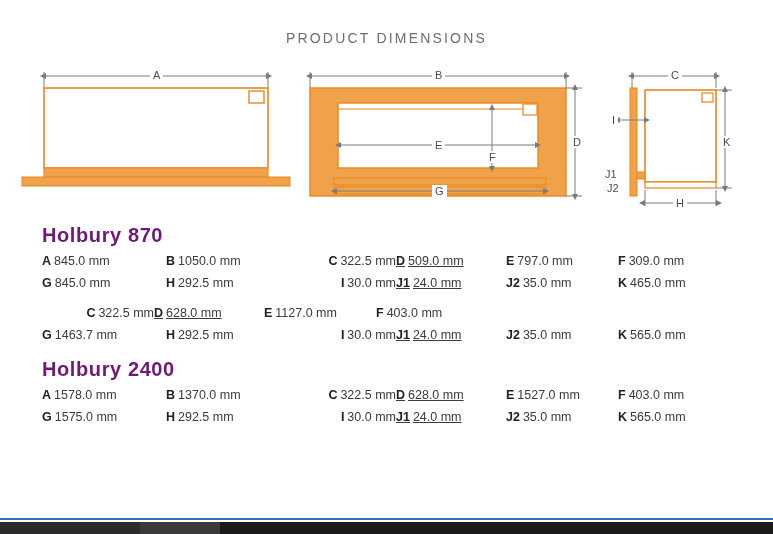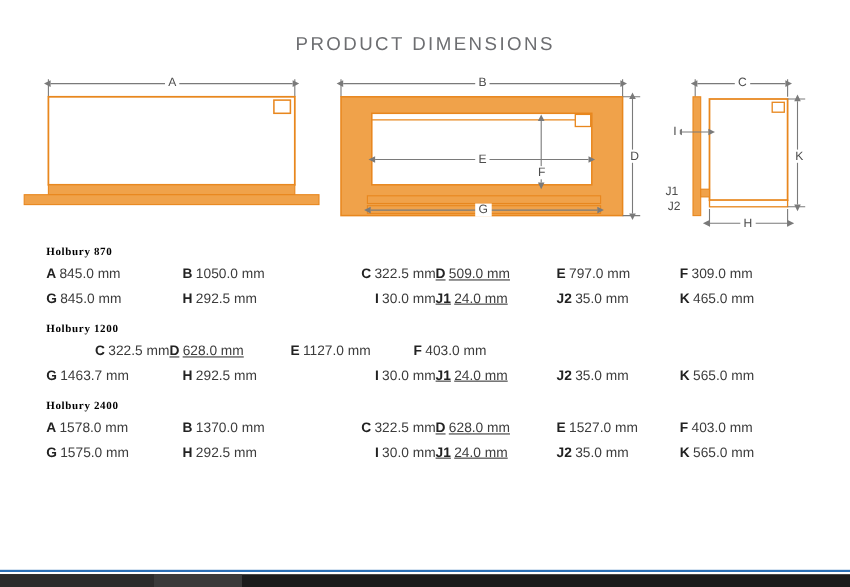--- a/index.html
+++ b/index.html
@@ -20,21 +20,21 @@
     width: 773px;
     height: 534px;
     background: #ffffff;
   }
   .title {
     position: absolute;
     left: 0;
     top: 30px;
     width: 773px;
     text-align: center;
-    font-size: 17px;
+    font-size: 14px;
     letter-spacing: 2.2px;
     color: #6d6e71;
     font-family: "Liberation Sans", sans-serif;
   }
 
   
   .drawings {
     position: absolute;
     left: 0;
     top: 58px;
@@ -55,26 +55,26 @@
   .specs {
     position: absolute;
     left: 42px;
     top: 224px;
     width: 690px;
   }
   .model-block {
     margin-bottom: 16px;
   }
   .model-title {
-    color: #000000;
-    font-size: 10px;
+    color: #701a75;
+    font-size: 20px;
     font-weight: bold;
     letter-spacing: 0.6px;
     margin: 0 0 7px 0;
-    font-family: Liberation Serif, serif;
+    font-family: Liberation Sans, sans-serif;
   }
   .spec-row {
     display: flex;
     margin-bottom: 8px;
   }
   .spec-cell {
     font-size: 12.5px;
     color: #3b3b3b;
     white-space: nowrap;
     font-family: "Liberation Sans", sans-serif;
@@ -233,21 +233,20 @@
         <div class="spec-cell c0"><span class="k">G</span><span>845.0 mm</span></div>
         <div class="spec-cell c1"><span class="k">H</span><span>292.5 mm</span></div>
         <div class="spec-cell c2"><span class="k">I</span><span>30.0 mm</span></div>
         <div class="spec-cell c3"><span class="k">J1</span><span>24.0 mm</span></div>
         <div class="spec-cell c4"><span class="k">J2</span><span>35.0 mm</span></div>
         <div class="spec-cell c5"><span class="k">K</span><span>465.0 mm</span></div>
       </div>
     </div>
 
     <div class="model-block">
-      <div class="model-title">Holbury 1200</div>
       <div class="spec-row">
         <div class="spec-cell c2"><span class="k">C</span><span>322.5 mm</span></div>
         <div class="spec-cell c3"><span class="k">D</span><span>628.0 mm</span></div>
         <div class="spec-cell c4"><span class="k">E</span><span>1127.0 mm</span></div>
         <div class="spec-cell c5"><span class="k">F</span><span>403.0 mm</span></div>
       </div>
       <div class="spec-row">
         <div class="spec-cell c0"><span class="k">G</span><span>1463.7 mm</span></div>
         <div class="spec-cell c1"><span class="k">H</span><span>292.5 mm</span></div>
         <div class="spec-cell c2"><span class="k">I</span><span>30.0 mm</span></div>

